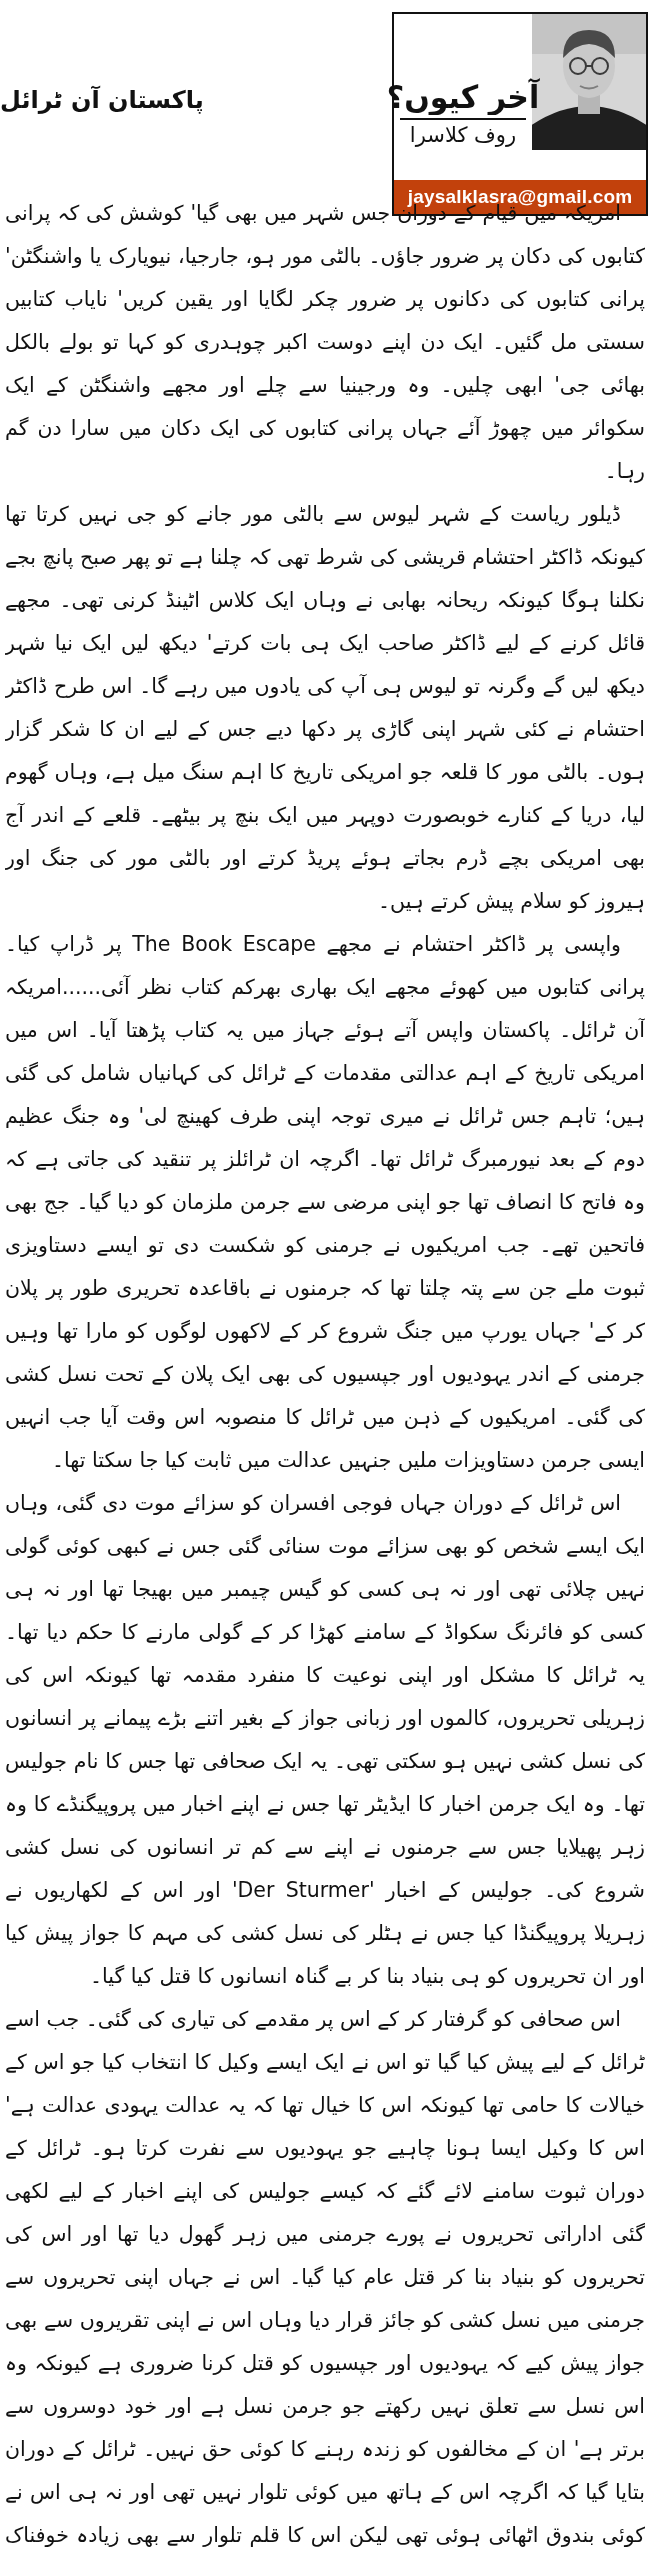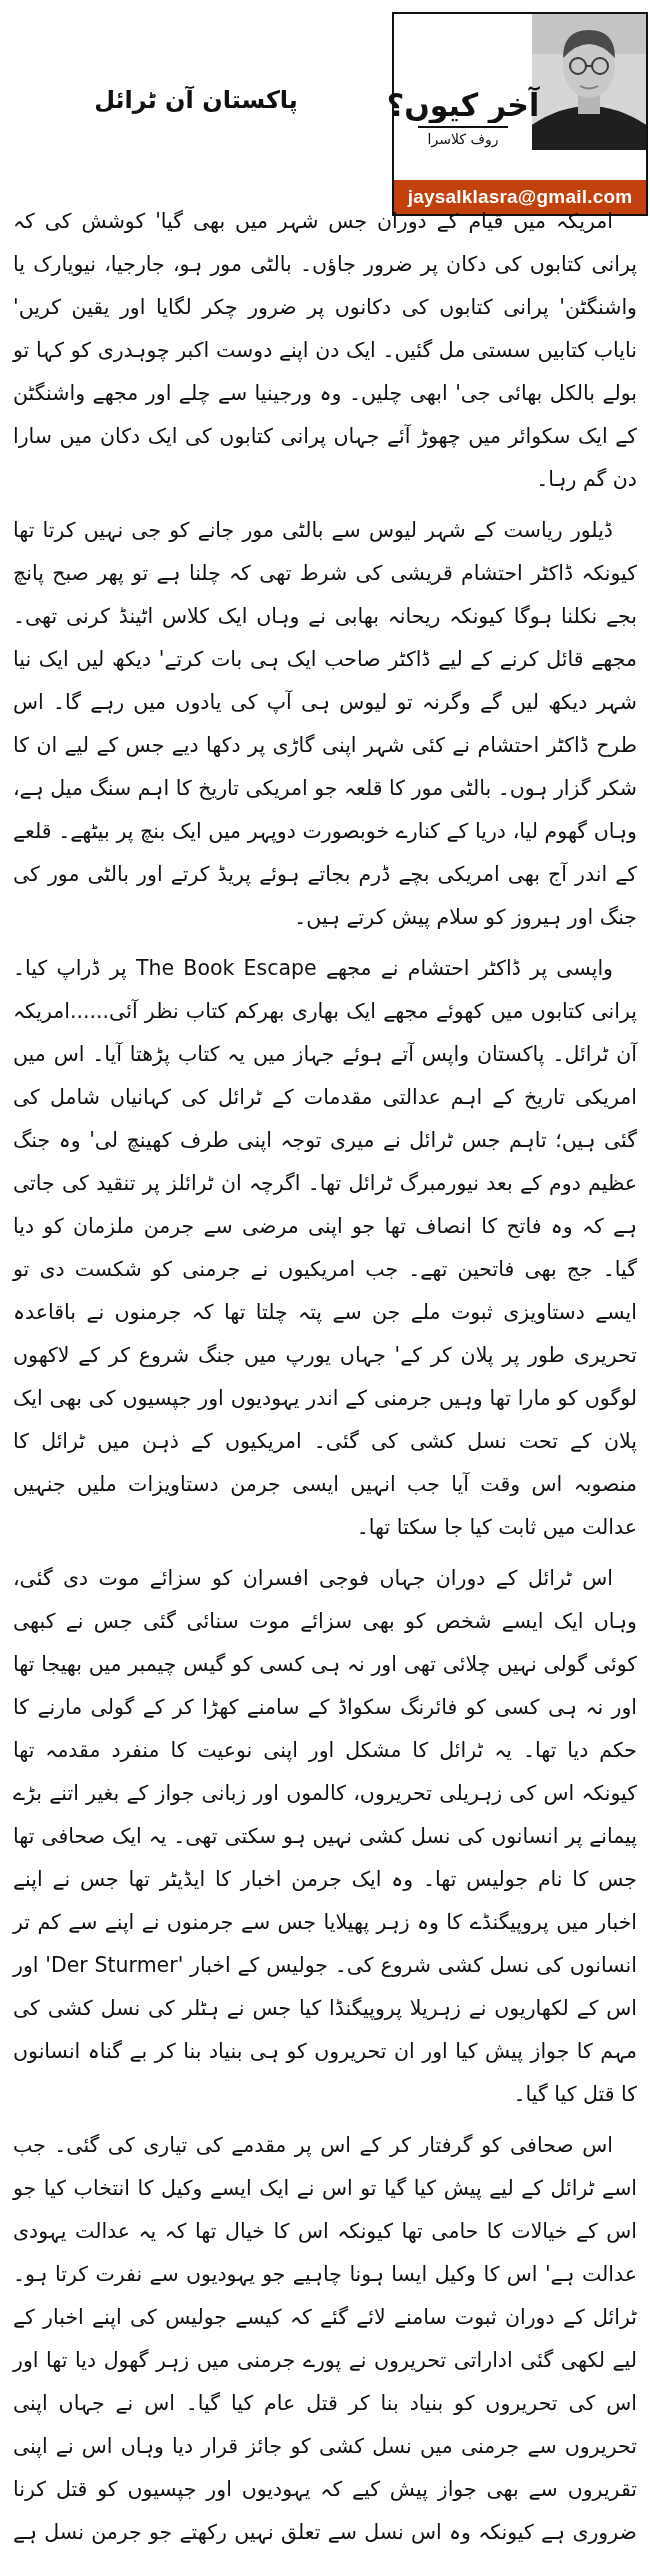--- a/index.html
+++ b/index.html
@@ -28,21 +28,21 @@
     justify-content:flex-end; align-items:center;
     padding-bottom:1px;
   }
   .column-title {
     font-size:30px; font-weight:bold;
     direction:rtl; white-space:nowrap;
     transform:scaleY(1.05);
     margin-bottom:4px;
   }
   .author-name {
-    font-size:14px; direction:rtl;
+    font-size:21px; direction:rtl;
     border-top:2px solid #111;
     padding:3px 10px 2px 10px;
     white-space:nowrap;
   }
   .photo-wrap { flex:1; overflow:hidden; background:#cfcfcf; }
   .photo-wrap svg { display:block; width:100%; height:100%; }
   .email-bar {
     position:absolute; left:0; right:0; bottom:0;
     height:34px; background:#c2410c;
     display:flex; align-items:center; justify-content:center;
@@ -50,35 +50,35 @@
   .email-text {
     color:#fff;
     font-family:"Liberation Sans", sans-serif;
     font-weight:bold; font-size:19px; letter-spacing:0.2px;
   }
 
   
   .article-title {
     position:absolute; top:86px; left:0;
     width:392px;
-    text-align:center;
+    text-align:left;
     font-size:24px; font-weight:bold;
     direction:rtl;
   }
 
   
   .article-body {
     position:absolute; top:192px; left:5px; right:5px; bottom:6px;
     direction:rtl;
     text-align:justify;
     font-size:20.5px;
     line-height:43px;
     overflow:hidden;
   }
-  .body-para { margin:8px; text-indent:24px; }
+  .body-para { margin:0; text-indent:24px; }
 </style>
 </head>
 <body>
 
 <div class="page">
 
   <div class="masthead">
     <div class="masthead-content">
       <div class="masthead-left">
         <div class="column-title">آخر کیوں؟</div>

